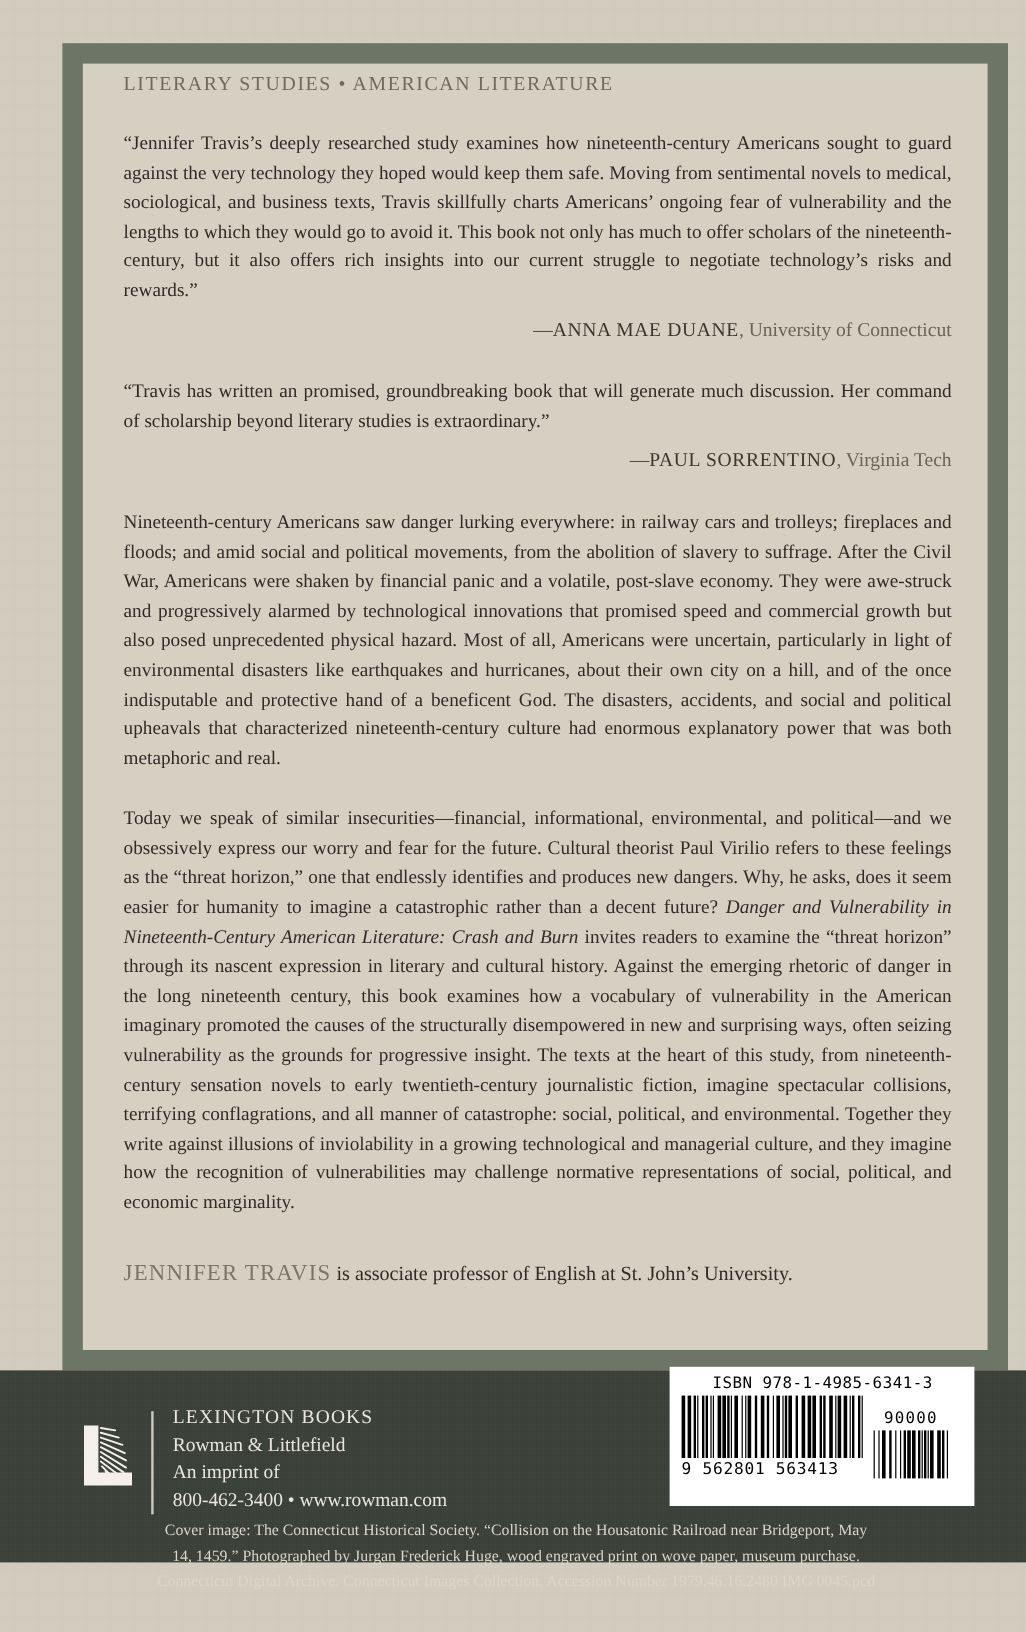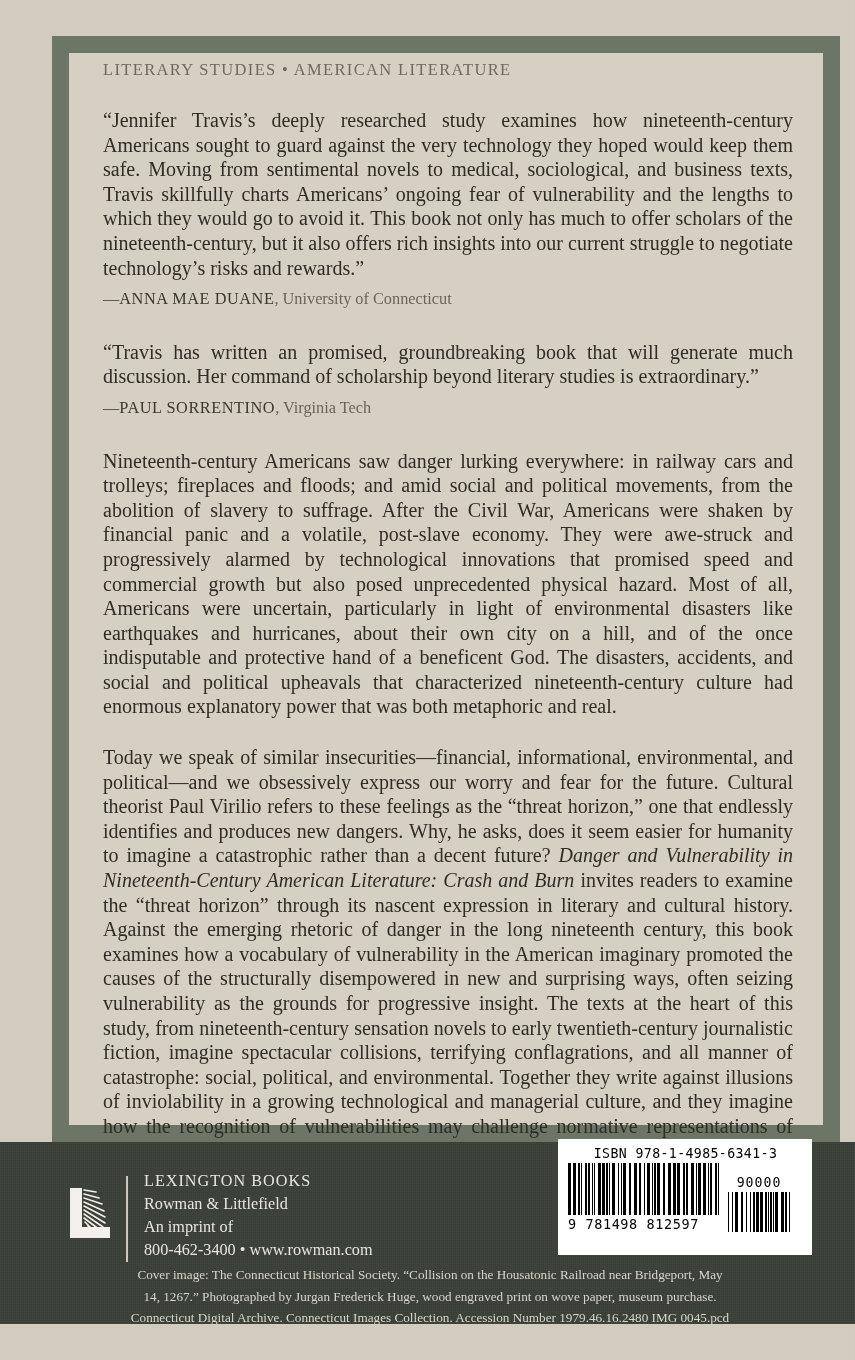--- a/index.html
+++ b/index.html
@@ -58,33 +58,33 @@
     font-family: "Liberation Serif", "DejaVu Serif", serif;
     font-size: 16.5px;
     letter-spacing: 1.35px;
     color: #6f6a5c;
     margin: 0 0 28px 0;
     white-space: nowrap;
   }
 
   p.blurb {
     margin: 0 0 27px 0;
-    font-size: 20px;
+    font-size: 16px;
     line-height: 24.6px;
     color: #2f2c26;
     text-align: justify;
     text-justify: inter-word;
     hyphens: none;
   }
 
   .attrib {
     margin: -20px 0 28px 0;
     font-size: 16.3px;
     line-height: 24.6px;
-    text-align: left;
+    text-align: right;
     color: #4a463d;
   }
   .attrib .name {
     letter-spacing: .55px;
     color: #3a372f;
   }
   .attrib .aff {
     color: #6a6457;
   }
 
@@ -103,21 +103,21 @@
     letter-spacing: 1.0px;
     font-size: 19px;
   }
 
   
   .footer {
     position: absolute;
     left: 0;
     top: 1142px;
     width: 855px;
-    height: 182px;
+    height: 160px;
     background: #3b4038;
   }
   .footer-texture {
     position: absolute;
     inset: 0;
     pointer-events: none;
     opacity: .5;
     background-image:
       repeating-linear-gradient(0deg, rgba(255,255,255,.022) 0 1px, rgba(0,0,0,.03) 1px 2px),
       repeating-linear-gradient(90deg, rgba(255,255,255,.018) 0 1px, rgba(0,0,0,.022) 1px 2px);
@@ -361,21 +361,21 @@
               <span style="width: 2px; background: transparent;"></span>
               <span style="width: 1px; background: rgb(0, 0, 0);"></span>
               <span style="width: 1px; background: transparent;"></span>
               <span style="width: 2px; background: rgb(0, 0, 0);"></span>
               <span style="width: 3px; background: transparent;"></span>
               <span style="width: 2px; background: rgb(0, 0, 0);"></span>
               <span style="width: 1px; background: transparent;"></span>
               <span style="width: 1px; background: rgb(0, 0, 0);"></span>
               <span style="width: 1px; background: transparent;"></span>
             </div>
-          <div class="bc-digits">9 781498 812597</div>
+          <div class="bc-digits">9 562801 563413</div>
         </div>
         <div class="bc-addon">
           <div class="bc-addon-num">90000</div>
           <div class="bars" id="bars-addon" style="height:40px">
               <span style="width: 1px; background: rgb(0, 0, 0);"></span>
               <span style="width: 3px; background: transparent;"></span>
               <span style="width: 1px; background: rgb(0, 0, 0);"></span>
               <span style="width: 2px; background: transparent;"></span>
               <span style="width: 3px; background: rgb(0, 0, 0);"></span>
               <span style="width: 3px; background: transparent;"></span>
@@ -407,17 +407,17 @@
               <span style="width: 2px; background: transparent;"></span>
               <span style="width: 1px; background: rgb(0, 0, 0);"></span>
             </div>
         </div>
       </div>
     </div>
   </div>
 
   <div class="credit">
     <div>Cover image: The Connecticut Historical Society. “Collision on the Housatonic Railroad near Bridgeport, May</div>
-    <div>14, 1267.”  Photographed by Jurgan Frederick Huge, wood engraved print on wove paper, museum purchase.</div>
+    <div>14, 1459.”  Photographed by Jurgan Frederick Huge, wood engraved print on wove paper, museum purchase.</div>
     <div>Connecticut Digital Archive.  Connecticut Images Collection. Accession Number 1979.46.16.2480 IMG 0045.pcd</div>
   </div>
 
 </div>
 
 </body></html>

